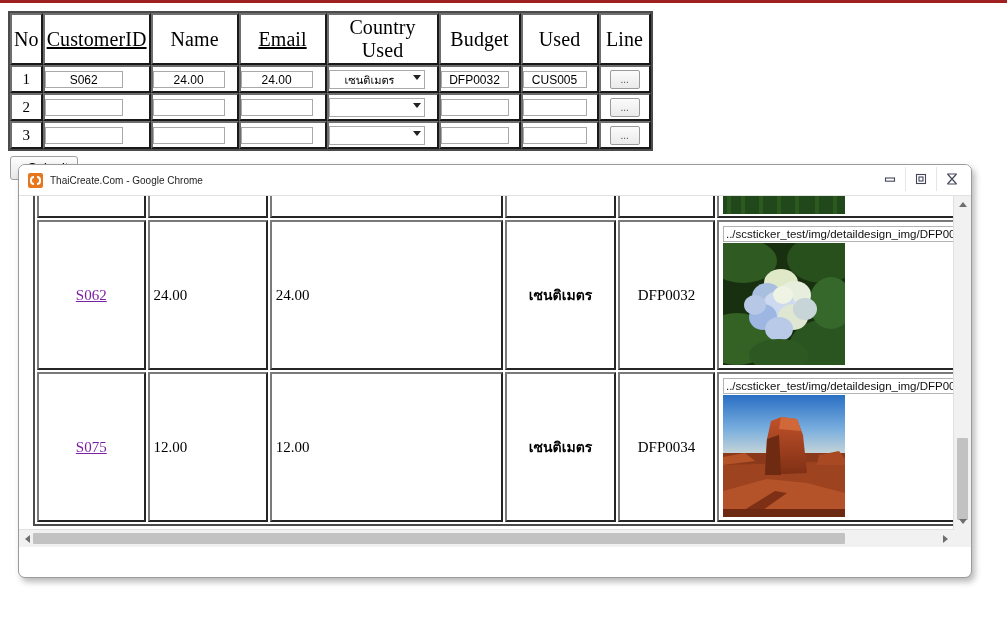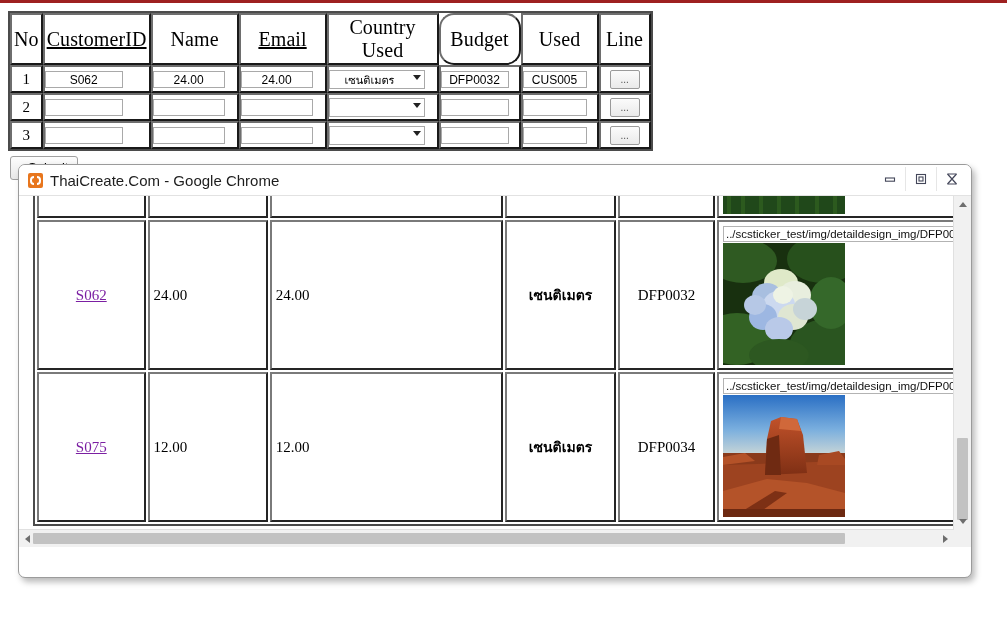--- a/index.html
+++ b/index.html
@@ -54,21 +54,21 @@
     color: #000;
     padding: 1px 2px;
     letter-spacing: .1px;
     margin-left: 40px;
   }
   th.col-no   { width: 16px; padding: 1px 3px;}
   th.col-cust { width: 86px; text-decoration: underline; }
   th.col-name { width: 80px; }
   th.col-mail { width: 80px; text-decoration: underline; }
   th.col-ctry { width: 104px; }
-  th.col-budg { width: 74px; border-radius: 15px; }
+  th.col-budg { width: 74px; }
   th.col-used { width: 70px; }
   th.col-pop  { width: 44px; }
 
   td.cell-no {
     font-size: 15px;
     width: 16px;
   }
   td.cell-in {
     padding: 3px 3px;
   }
@@ -187,21 +187,21 @@
     box-sizing: border-box;
   }
   .chrome-ico::after {
     content: "";
     position: absolute;
     left: 6px; top: 3px;
     width: 3px; height: 9px;
     background: #e8761d;
   }
   .win-title {
-    font-size: 15px;
+    font-size: 10px;
     color: #1d1d1d;
     font-family: "Liberation Sans", sans-serif;
     white-space: nowrap;
   }
   .win-ctrls {
     position: absolute;
     right: 4px; top: 2px;
     display: flex;
   }
   .wbtn {

